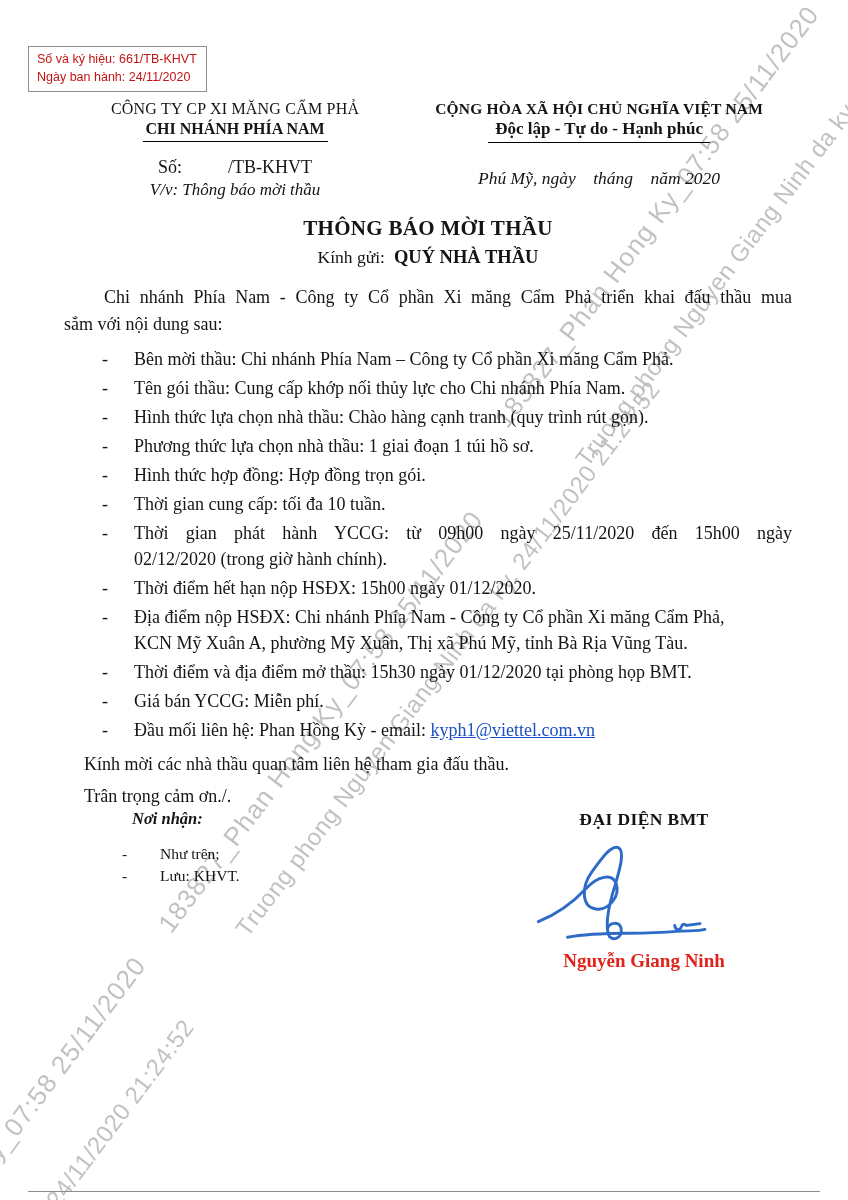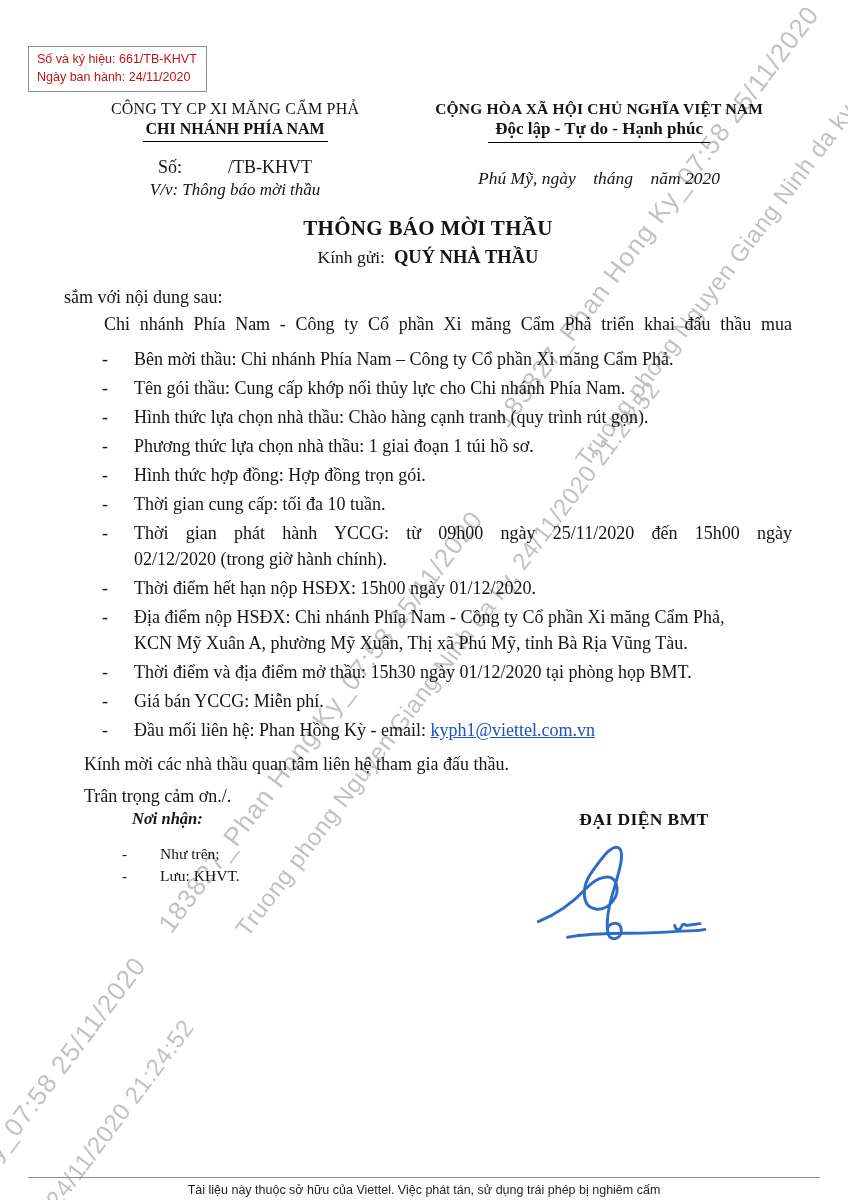--- a/index.html
+++ b/index.html
@@ -102,22 +102,22 @@
     </div>
   </div>
 
   <div class="title">THÔNG BÁO MỜI THẦU</div>
 
   <div class="salutation">
     <span>Kính gửi:</span><span class="rcpt">QUÝ NHÀ THẦU</span>
   </div>
 
   <div class="intro">
+    <span class="ln jl">Chi nhánh Phía Nam - Công ty Cổ phần Xi măng Cẩm Phả triển khai đấu thầu mua</span>
     <span class="ln">sắm với nội dung sau:</span>
-    <span class="ln jl">Chi nhánh Phía Nam - Công ty Cổ phần Xi măng Cẩm Phả triển khai đấu thầu mua</span>
   </div>
 
   <div class="bullets">
     <div class="li">
       <span class="dash">-</span><span>Bên mời thầu: Chi nhánh Phía Nam – Công ty Cổ phần Xi măng Cẩm Phả.</span>
     </div>
     <div class="li">
       <span class="dash">-</span><span>Tên gói thầu: Cung cấp khớp nối thủy lực cho Chi nhánh Phía Nam.</span>
     </div>
     <div class="li">
@@ -169,21 +169,21 @@
     <div class="sig-block">
       <div class="sig-title">ĐẠI DIỆN BMT</div>
       <svg class="sig-svg" width="225" height="112" viewBox="0 0 230 115" fill="none">
         <g stroke="#2e6bc6" stroke-width="3" stroke-linecap="round" fill="none">
           <path d="M6,90 C26,82 42,70 55,56 C67,43 82,40 86,51 C90,63 79,79 65,77 C50,75 50,54 61,39 C71,25 81,11 88,14 C95,17 90,35 85,52 C77,77 75,93 78,103"></path>
           <path d="M78,103 C80,111 93,108 91,97 C89,89 79,91 77,97"></path>
           <path d="M36,106 C72,99 104,104 148,100 C160,99 170,100 177,98"></path>
           <path d="M146,94 c1,5 5,6 7,1 c1,-3 3,-3 5,-1 l14,-2"></path>
         </g>
       </svg>
+      <div class="sig-name">Nguyễn Giang Ninh</div>
     </div>
   </div>
 
 </div>
 
 <div class="footer">
   <div class="footer-line"></div>
-  <div class="footer-text">Tài liệu này thuộc sở hữu của Viettel. Việc phát tán, sử dụng trái phép bị nghiêm cấm</div>
 </div>
 
 </body></html>

